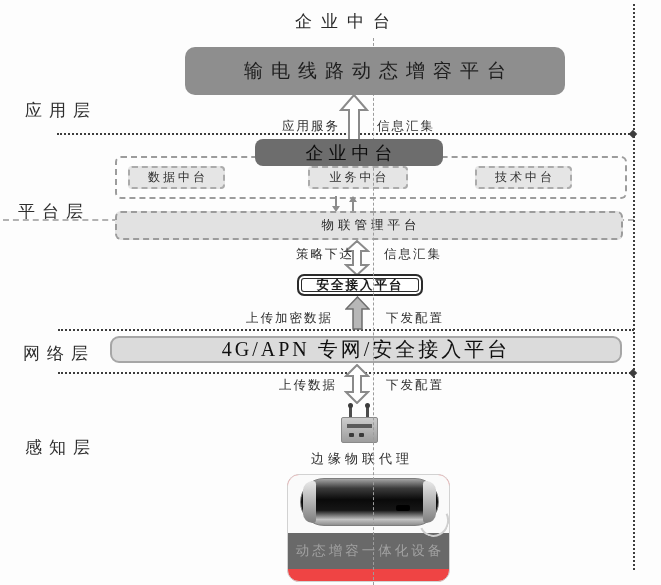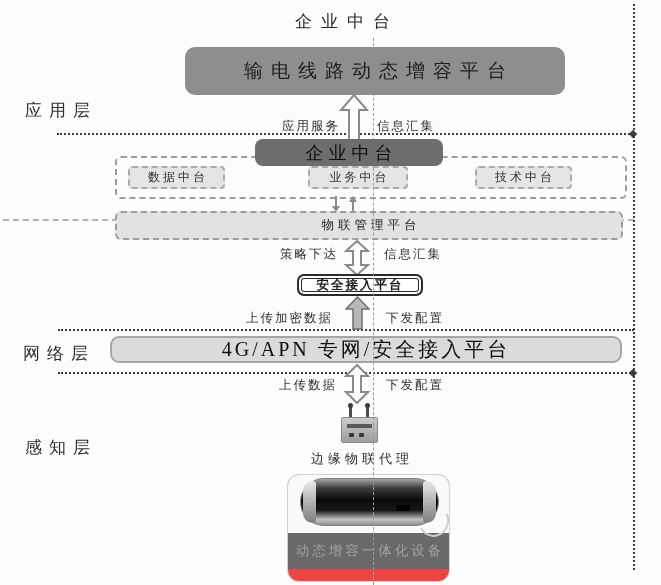--- a/index.html
+++ b/index.html
@@ -45,21 +45,21 @@
     box-shadow:inset 0 0 0 2px #fff,inset 0 0 0 3px #2b2b2b;
     font-size:12.5px;font-weight:600;letter-spacing:2px;color:#1a1a1a;z-index:2;}
   .network-box{left:110px;top:336px;width:512px;height:27px;background:#dbdbdb;border:2px solid #a6a6a6;border-radius:9px;
     font-size:20px;letter-spacing:3px;color:#101010;z-index:2;}
 
   
   .flow-label{font-size:12.5px;letter-spacing:2px;color:#2e2e2e;white-space:nowrap;z-index:2;}
   .lbl-right{text-align:right;}
   .lbl-app-service{left:250px;top:118px;width:90px;}
   .lbl-info-top{left:377px;top:118px;}
-  .lbl-policy{left:248px;top:246px;width:90px;text-align:right;}
+  .lbl-policy{left:264px;top:246px;width:90px;text-align:right;}
   .lbl-info-mid{left:384px;top:246px;}
   .lbl-upload-enc{left:246px;top:310px;width:84px;}
   .lbl-config-mid{left:386px;top:310px;}
   .lbl-upload-data{left:270px;top:377px;width:67px;}
   .lbl-config-bot{left:386px;top:377px;}
 
   .arrow-svg{z-index:2;}
 
   
   .agent-icon{left:341px;top:404px;width:37px;height:39px;z-index:2;}
@@ -96,20 +96,21 @@
   <div class="abs vline-right"></div>
   <div class="abs hline hline-a"></div>
   <div class="abs hline hline-b"></div>
   <div class="abs hline hline-c"></div>
   <div class="abs hline hline-d"></div>
   <div class="abs junction" style="left:630px;top:131px;"></div>
   <div class="abs junction" style="left:630px;top:370px;"></div>
 
   <div class="abs intranet-title">企业中台</div>
   <div class="abs layer-label layer-app">应用层</div>
+  <div class="abs layer-label layer-platform">平台层</div>
   <div class="abs layer-label layer-network">网络层</div>
   <div class="abs box main-box">输电线路动态增容平台</div>
 
   <div class="abs layer-label layer-perception">感知层</div>
 
   <svg class="abs arrow-svg" style="left:339px;top:94px;" width="30" height="48">
     <polygon points="15,1 28,16 20,16 20,47 10,47 10,16 2,16" fill="#ffffff" stroke="#8a8a8a" stroke-width="2"></polygon>
   </svg>
   <div class="abs flow-label lbl-right lbl-app-service">应用服务</div>
   <div class="abs flow-label lbl-info-top">信息汇集</div>

